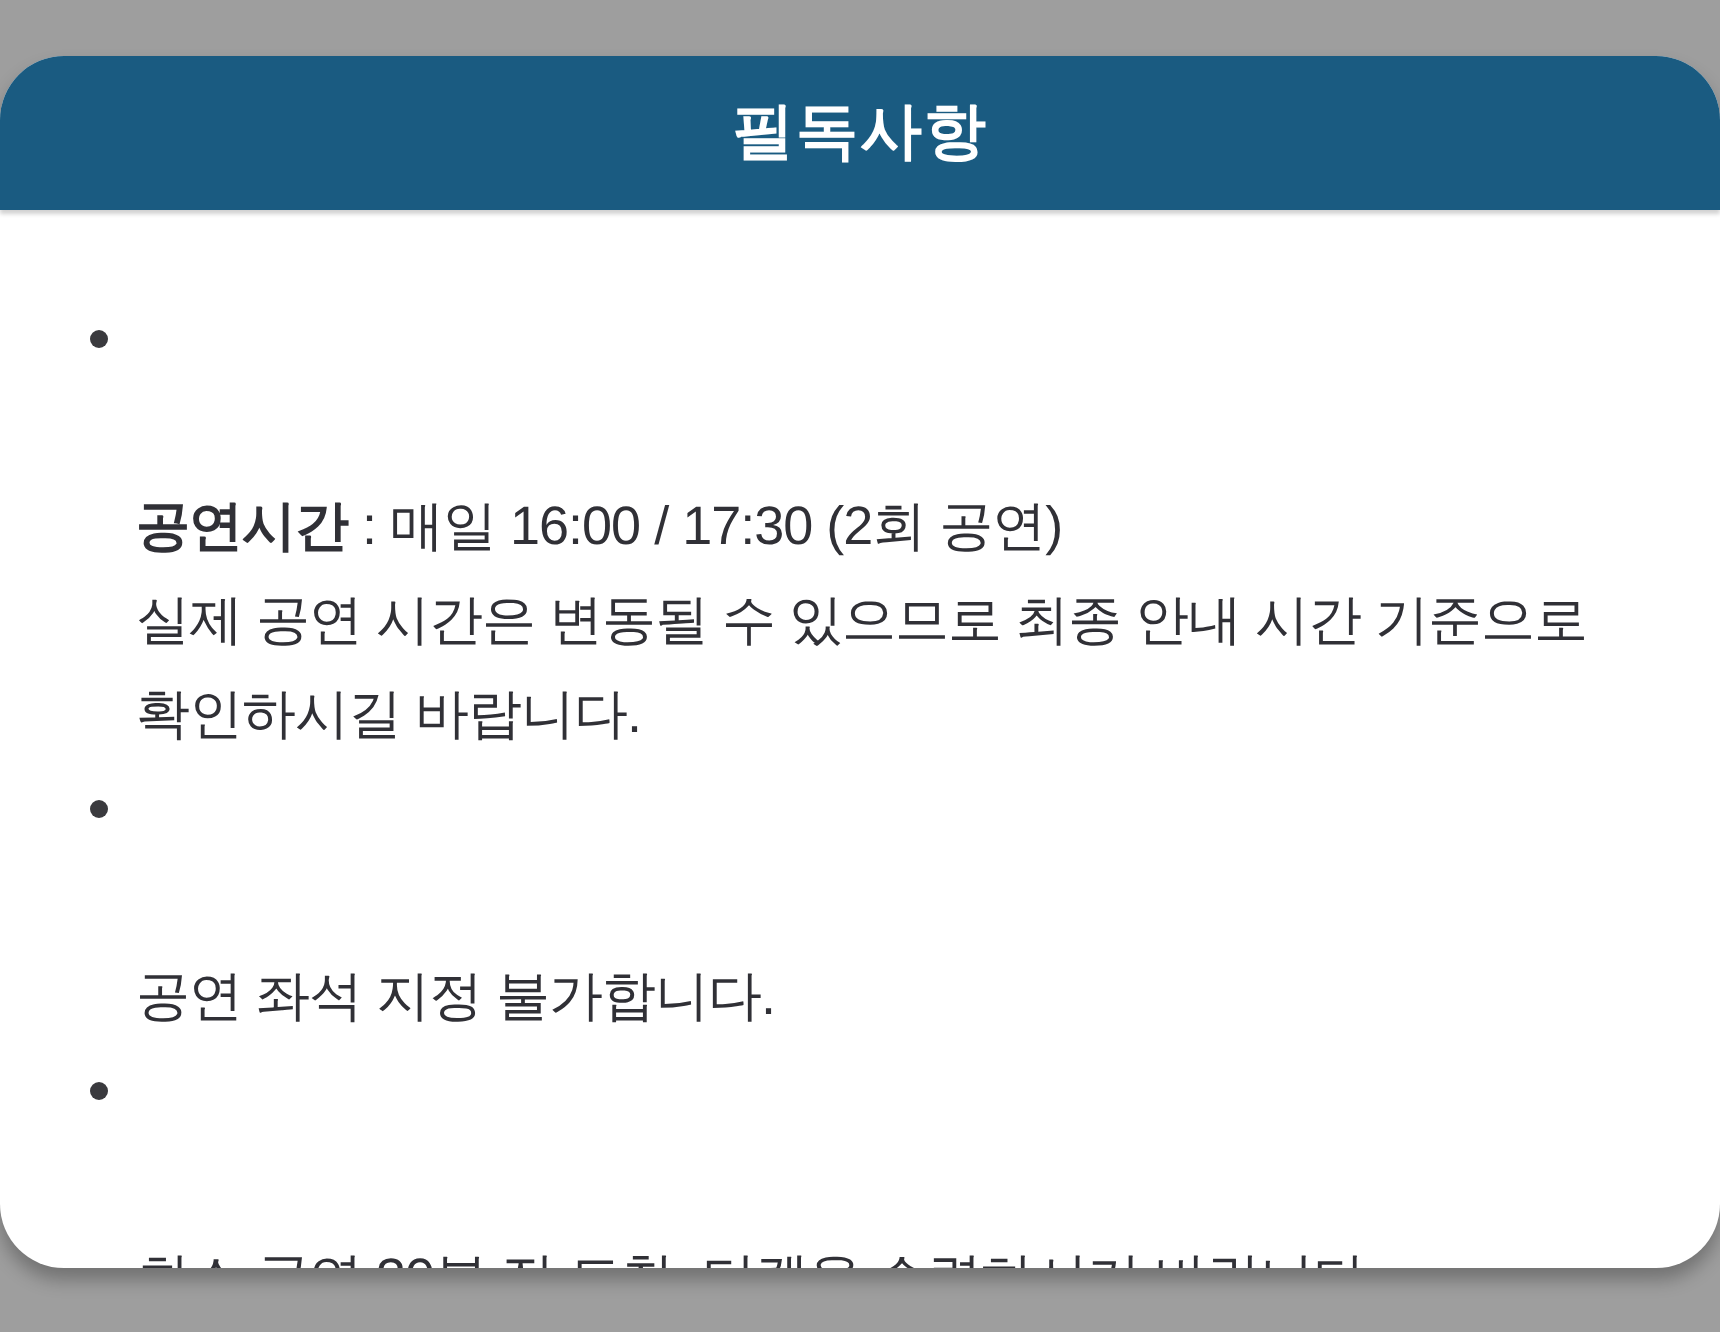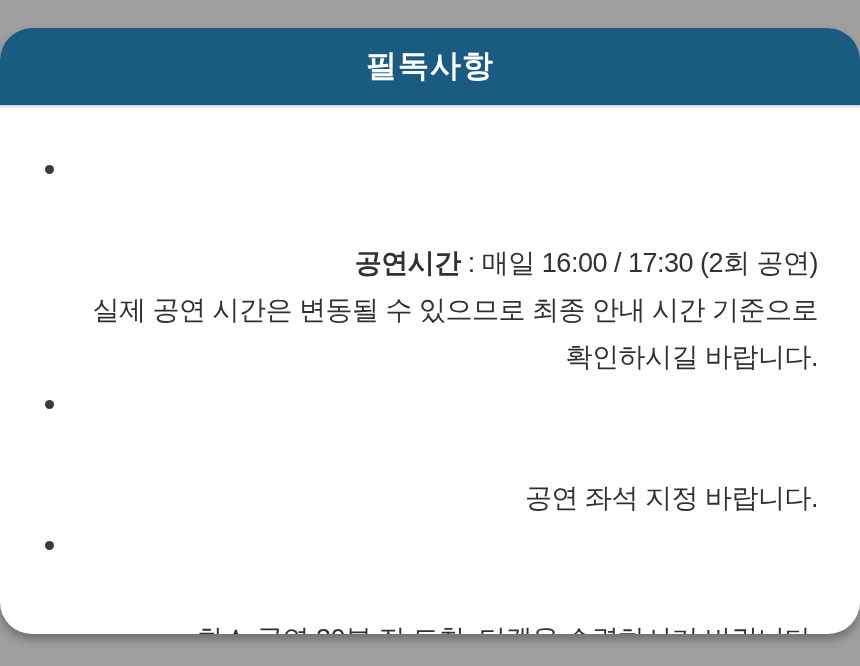--- a/index.html
+++ b/index.html
@@ -50,21 +50,20 @@
     padding: 0;
   }
   .notice-item {
     position: relative;
     padding-left: 28px;
     font-size: 27px;
     line-height: 47px;
     color: var(--body_text, #303036);
     white-space: pre-line;
     letter-spacing: -0.5px;
-    text-align: right;
   }
   .notice-item .bullet {
     position: absolute;
     left: 5px;
     top: 19px;
     width: 9px;
     height: 9px;
     border-radius: 50%;
     background: var(--bullet, #3a3a3e);
   }
@@ -82,21 +81,21 @@
   <div class="card-body">
     <ul class="notice-list">
       <li class="notice-item">
         <span class="bullet"></span>
         <strong>공연시간</strong><span> : 매일 16:00 / 17:30 (2회 공연)
 실제 공연 시간은 변동될 수 있으므로 최종 안내 시간 기준으로
 확인하시길 바랍니다.</span>
       </li>
       <li class="notice-item">
         <span class="bullet"></span>
-        <span>공연 좌석 지정 바랍니다.</span>
+        <span>공연 좌석 지정 불가합니다.</span>
       </li>
       <li class="notice-item">
         <span class="bullet"></span>
         <span>최소 공연 30분 전 도착, 티켓을 수령하시기 바랍니다.</span>
       </li>
 
     </ul>
   </div>
 </div>
 

